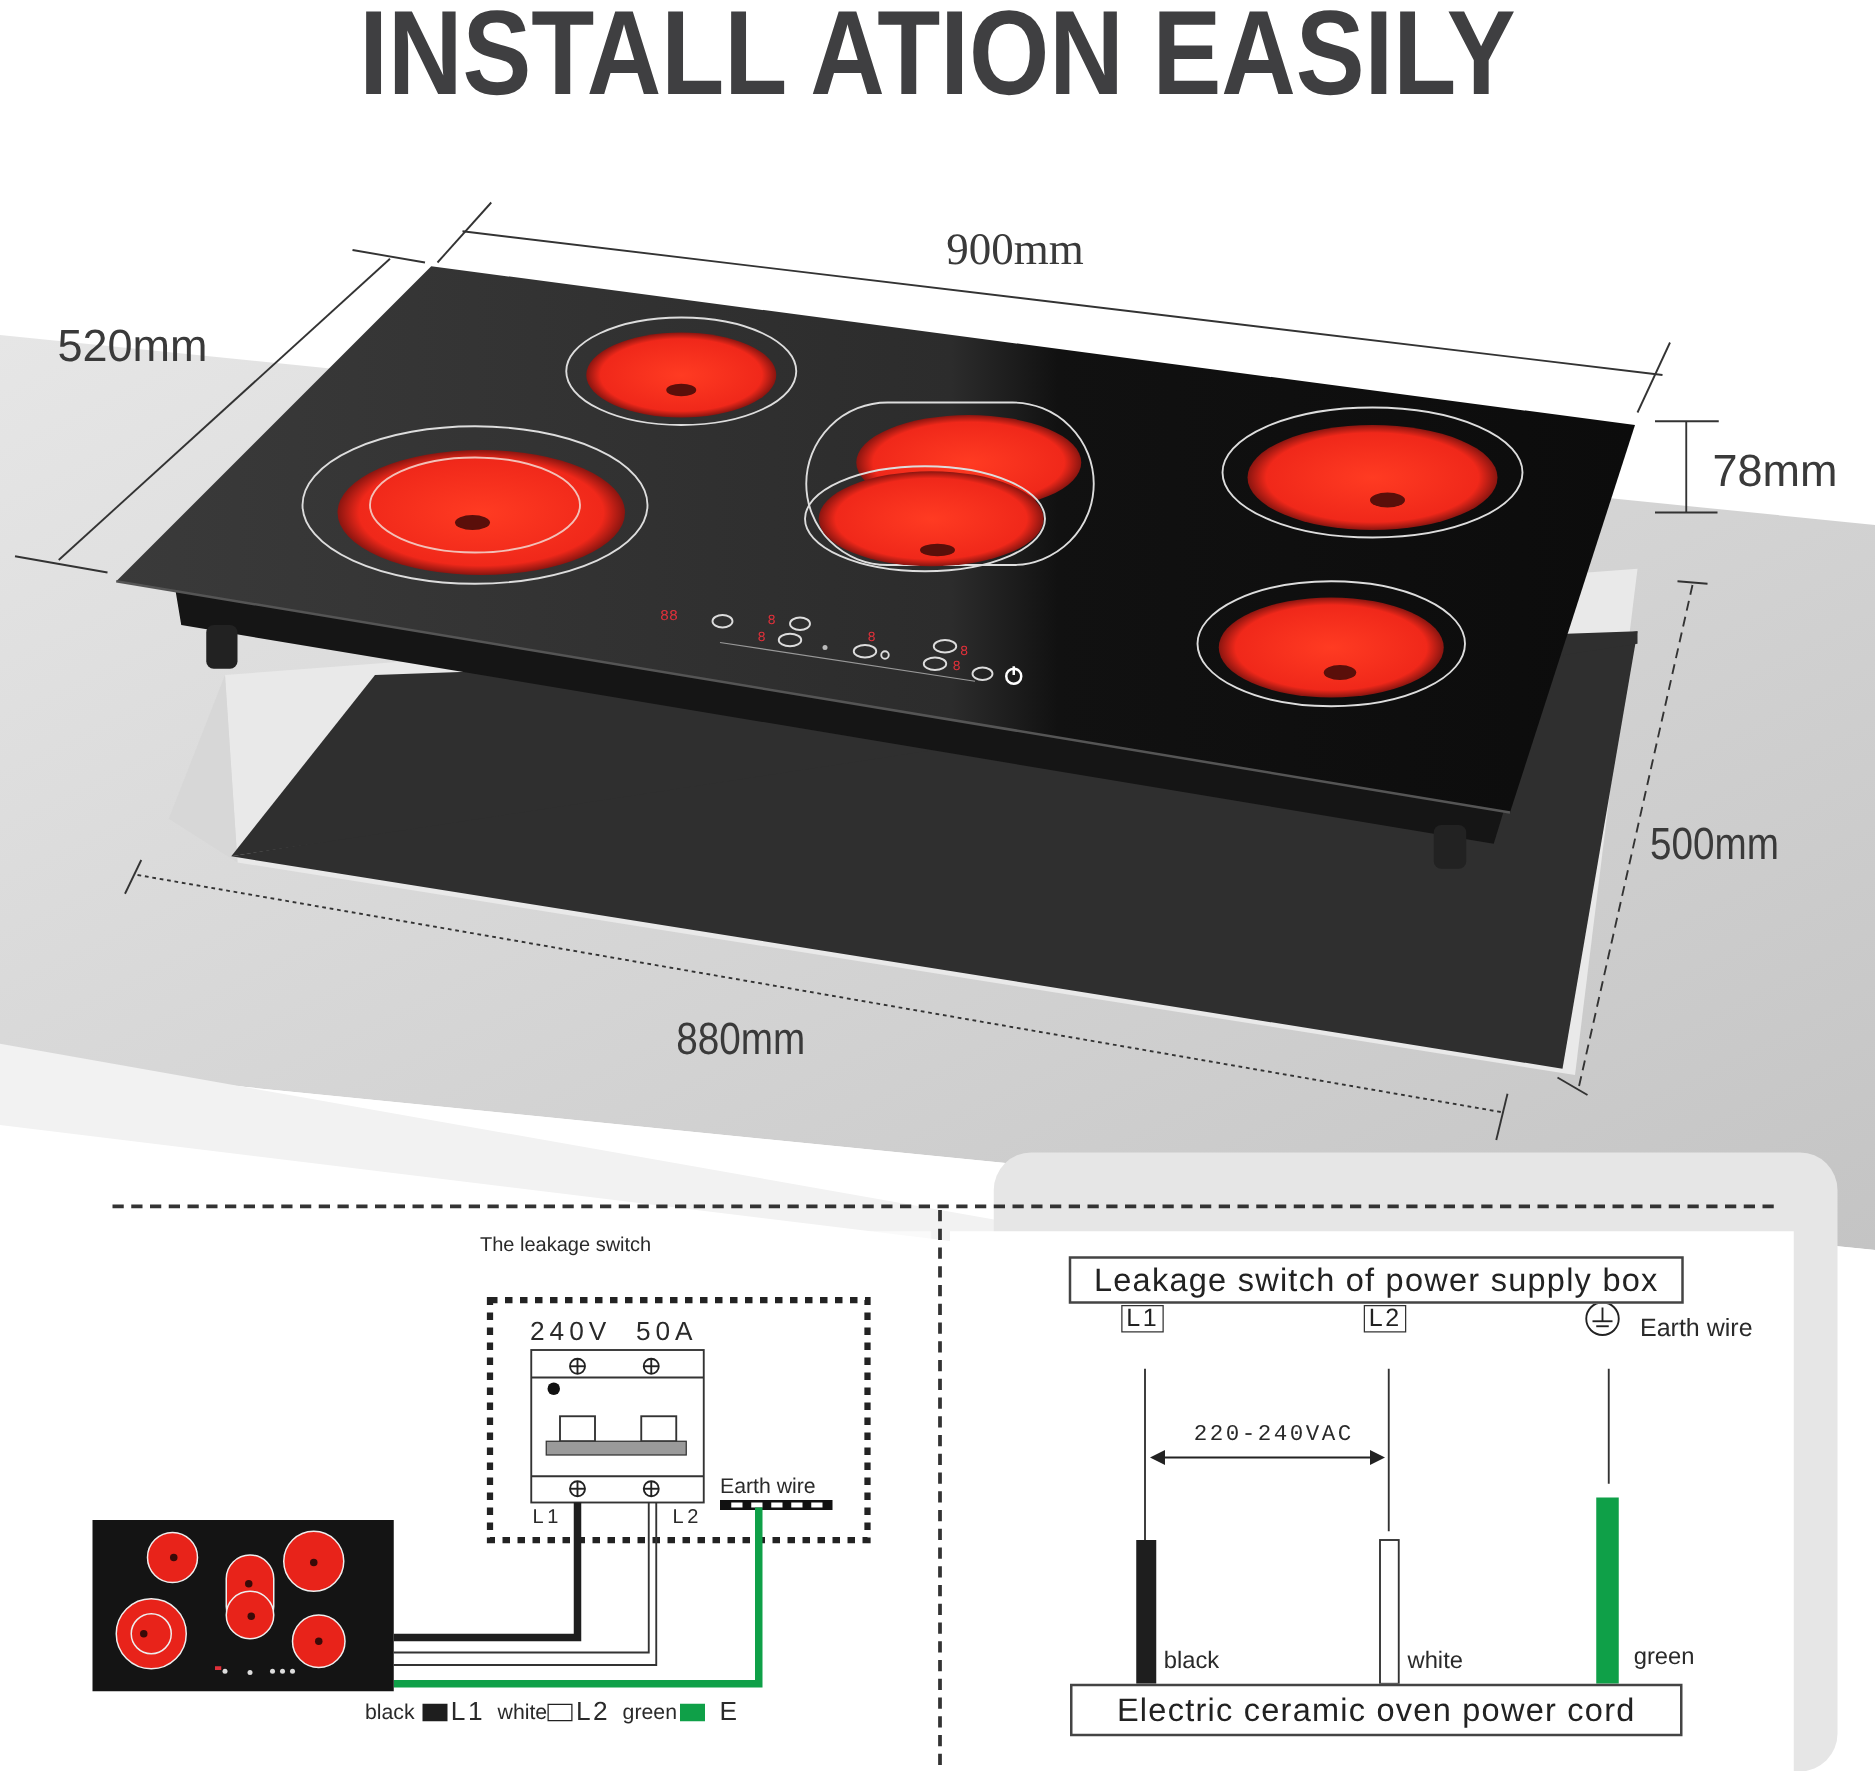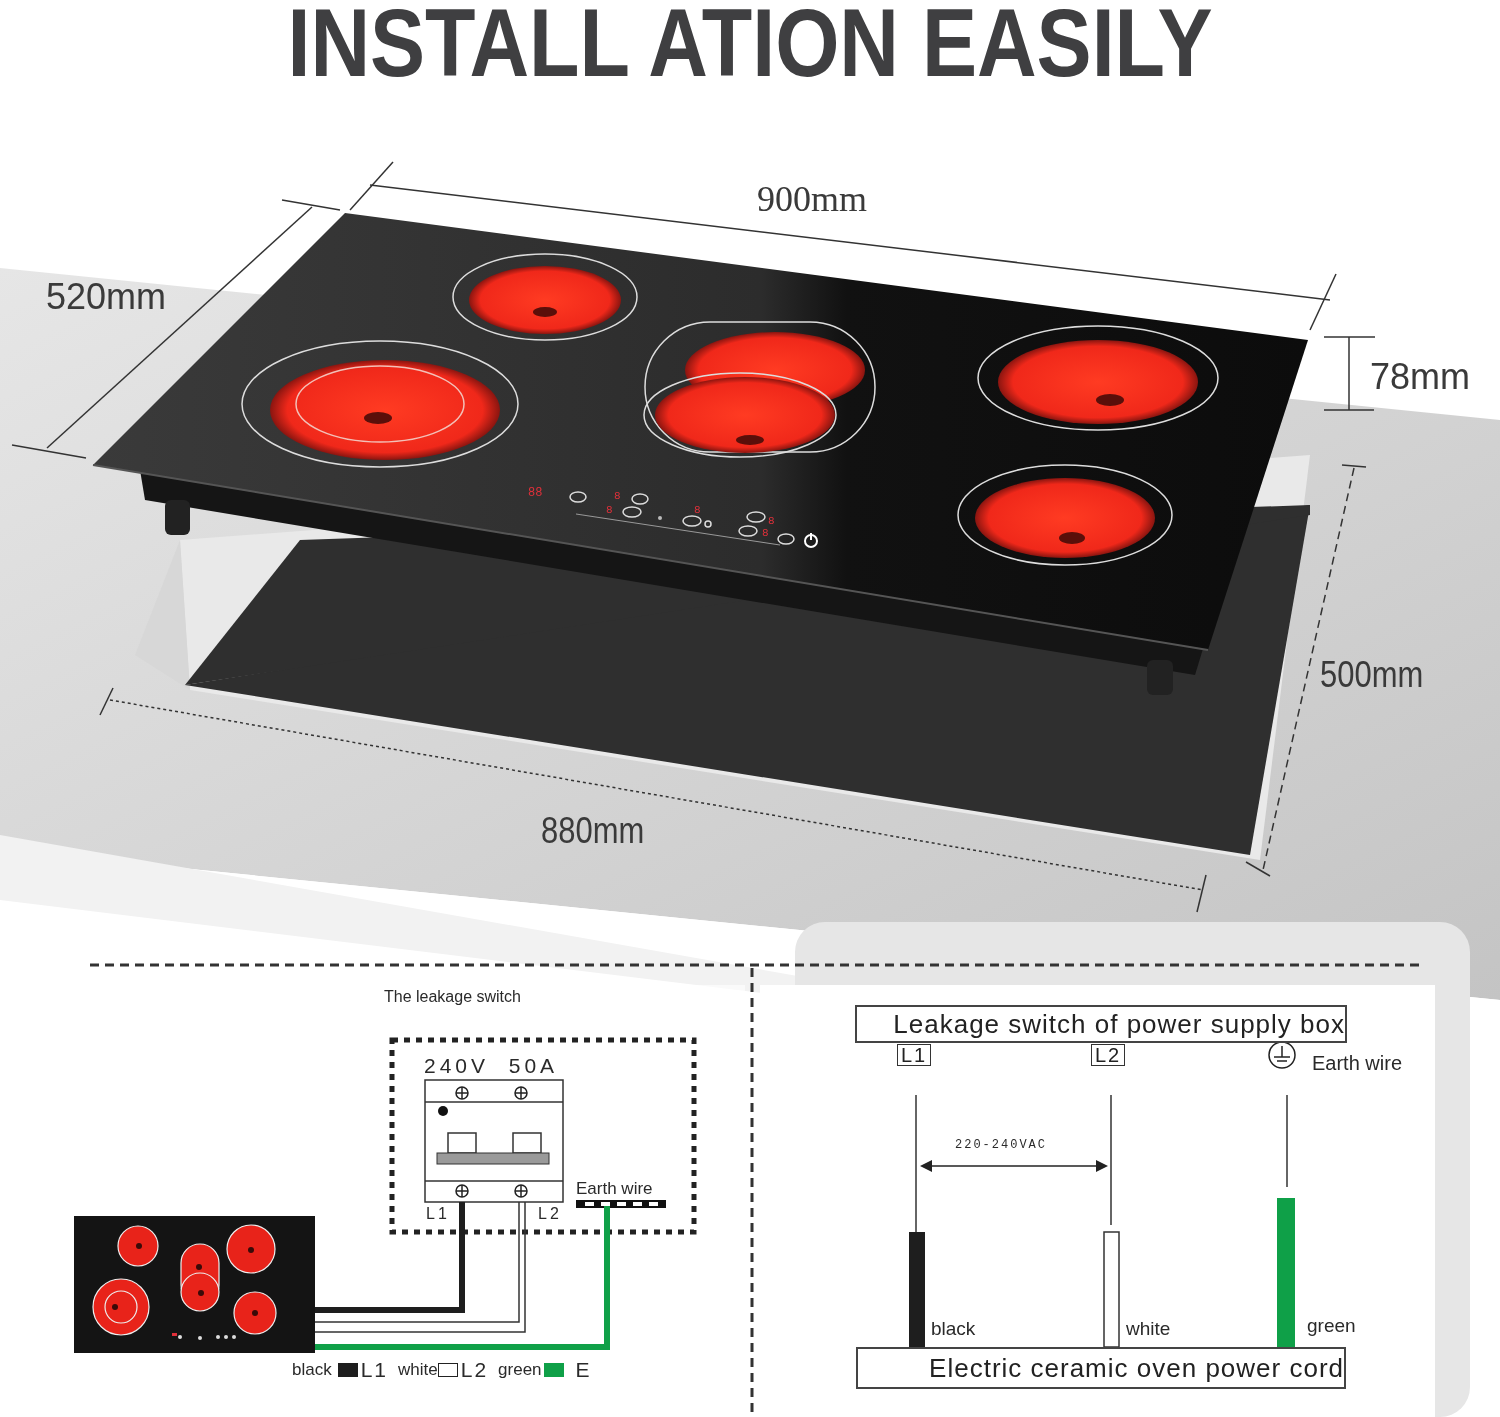--- a/index.html
+++ b/index.html
@@ -18,21 +18,21 @@
     color: #3f3f41; letter-spacing: 0px;
     transform: scaleX(0.86); transform-origin: center top;
     white-space: nowrap;
   }
   .dim-label { font-size: 36px; color: #3a3a3a; white-space: nowrap; }
   .dim-label.cond { transform: scaleX(0.86); transform-origin: left top; }
   svg { position: absolute; left: 0; top: 0; }
   .small-text { font-size: 20px; color: #2a2a2a; white-space: nowrap; }
   .box-label {
     border: 2px solid #444; background: #fff; font-size: 26px; color: #222;
-    white-space: nowrap; box-sizing: border-box; text-align: right;
+    white-space: nowrap; box-sizing: border-box; text-align: center;
     letter-spacing: 1px;
   }
   .term-box {
     border: 1.5px solid #333; font-size: 20px; color: #222;
     padding: 0 3px; line-height: 20px; letter-spacing: 2px;
   }
   .legend-item { display: inline-flex; align-items: center; margin-right: 10px; }
   .swatch { display: inline-block; width: 20px; height: 14px; margin: 0 3px 0 6px; box-sizing: border-box; }
 </style>
 </head>
@@ -152,21 +152,21 @@
   <line x1="90" y1="965" x2="1420" y2="965" stroke="#333" stroke-width="3" stroke-dasharray="9 6"></line>
   <line x1="752" y1="968" x2="752" y2="1417" stroke="#333" stroke-width="3" stroke-dasharray="9 6"></line>
 
   <rect x="760" y="985" width="675" height="432" fill="#ffffff"></rect>
   <rect x="0" y="985" width="745" height="432" fill="#ffffff" opacity="0.6"></rect>
 </svg>
 
 <div class="abs title">INSTALL ATION EASILY</div>
 
 <div class="abs dim-label" style="left:757px; top:178px;font-family:Liberation Serif, serif;">900mm</div>
-<div class="abs dim-label" style="left:46px; top:276px;">520mm</div>
+<div class="abs dim-label" style="left:46px; top:256px;">520mm</div>
 <div class="abs dim-label" style="left:1370px; top:356px;">78mm</div>
 <div class="abs dim-label cond" style="left:1320px; top:654px;">500mm</div>
 <div class="abs dim-label cond" style="left:541px; top:810px;">880mm</div>
 
 <svg width="1500" height="1417" style="pointer-events:none">
 
   <rect x="392" y="1040" width="302" height="192" fill="none" stroke="#222" stroke-width="5" stroke-dasharray="6 6"></rect>
 
   <rect x="425" y="1080" width="138" height="122" fill="#fff" stroke="#333" stroke-width="1.5"></rect>
   <line x1="425" y1="1102" x2="563" y2="1102" stroke="#333" stroke-width="1.5"></line>
@@ -274,17 +274,17 @@
     <line x1="1282" y1="1046" x2="1282" y2="1057"></line>
     <line x1="1274" y1="1057" x2="1290" y2="1057"></line>
     <line x1="1277" y1="1061" x2="1287" y2="1061"></line>
   </g>
 </svg>
 
 <div class="abs box-label" style="left:855px; top:1005px; width:492px; height:38px; line-height:34px;">Leakage switch of power supply box</div>
 <div class="abs term-box" style="left:897px; top:1044px;">L1</div>
 <div class="abs term-box" style="left:1091px; top:1044px;">L2</div>
 <div class="abs small-text" style="left:1312px; top:1052px;">Earth wire</div>
-<div class="abs small-text" style="left:955px; top:1138px; font-size:12px; letter-spacing:2px; font-family:'Liberation Mono', monospace;">220-240VAC</div>
+<div class="abs small-text" style="left:955px; top:1138px; font-size:18px; letter-spacing:2px; font-family:'Liberation Mono', monospace;">220-240VAC</div>
 <div class="abs small-text" style="left:931px; top:1318px; font-size:19px;">black</div>
 <div class="abs small-text" style="left:1126px; top:1318px; font-size:19px;">white</div>
 <div class="abs small-text" style="left:1307px; top:1315px; font-size:19px;">green</div>
 <div class="abs box-label" style="left:856px; top:1347px; width:490px; height:42px; line-height:38px;">Electric ceramic oven power cord</div>
 
 </body></html>

